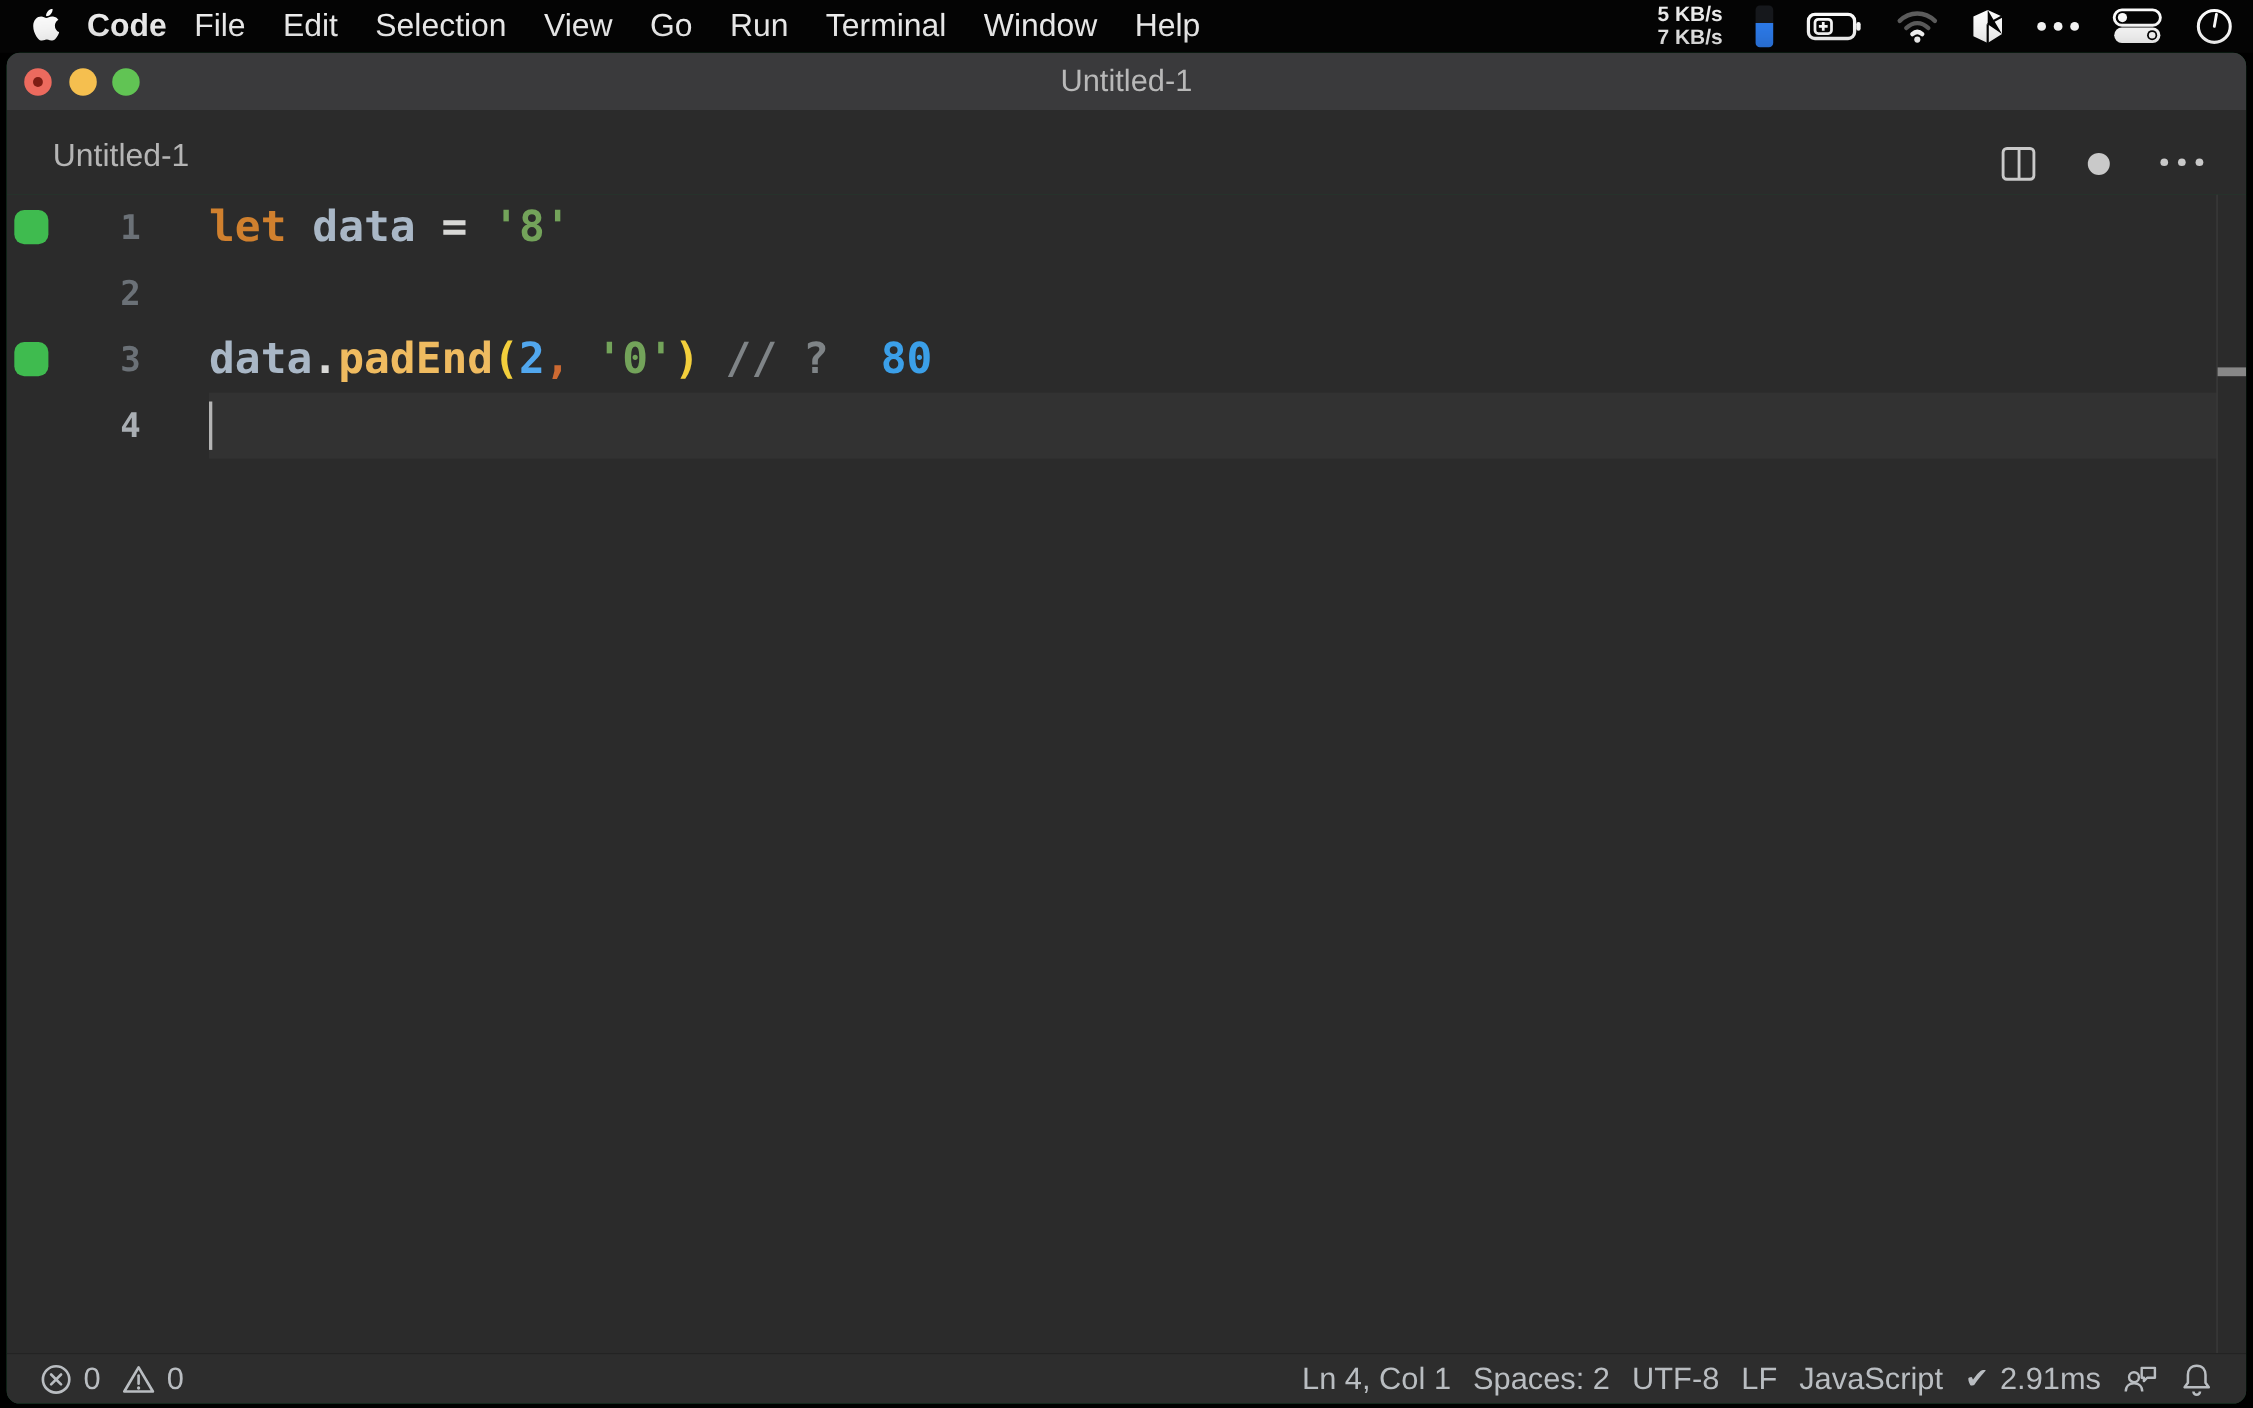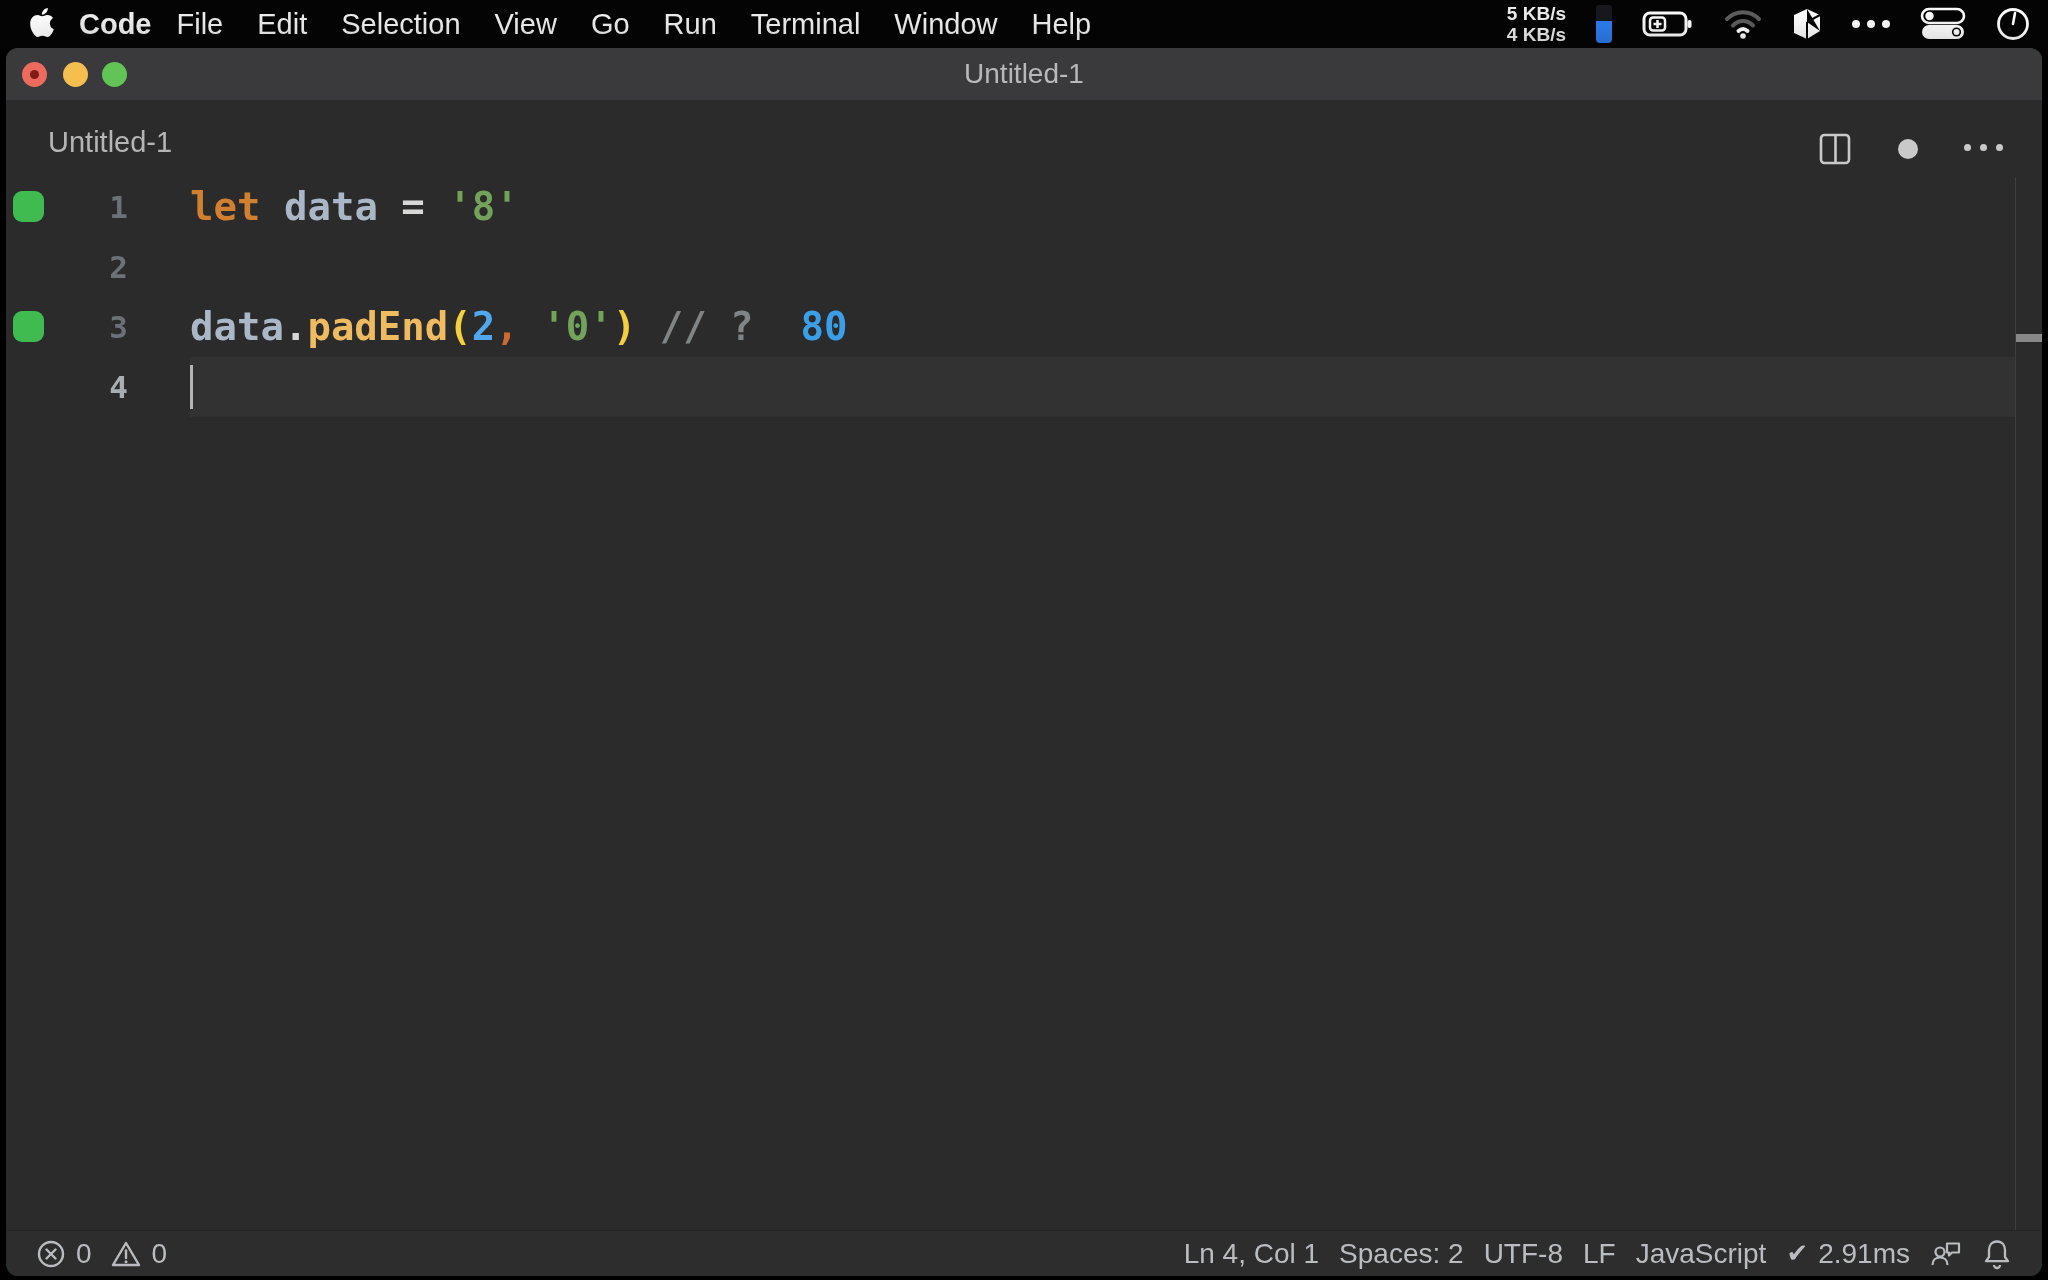--- a/index.html
+++ b/index.html
@@ -106,21 +106,21 @@
         <span class="menu-item">Run</span>
         <span class="menu-item">Terminal</span>
         <span class="menu-item">Window</span>
         <span class="menu-item">Help</span>
       </span>
   </div>
 
   <div class="menubar-right">
     <span class="net-speed">
       <span>5 KB/s</span><br>
-      <span>4 KB/s</span>
+      <span>7 KB/s</span>
     </span>
     <span style="width:16px;height:38px;border-radius:4px;background:linear-gradient(#17191d 0 42%, #2e7ef0 42% 100%);display:block;"></span>
     <svg class="mb-icon" width="52" height="30" viewBox="0 0 52 30">
       <rect x="2" y="4" width="42" height="22" rx="6" fill="none" stroke="#fff" stroke-width="3"></rect>
       <rect x="45.5" y="11" width="4" height="8" rx="2" fill="#fff"></rect>
       <rect x="8" y="8.5" width="15" height="13" rx="3" fill="none" stroke="#fff" stroke-width="2.5"></rect>
       <path d="M15.5 11 v8 M11.5 15 h8" stroke="#fff" stroke-width="2.5"></path>
     </svg>
     <svg class="mb-icon" width="38" height="30" viewBox="0 0 38 30">
       <path d="M3 10 C 12 1, 26 1, 35 10" fill="none" stroke="#5e5e5e" stroke-width="4" stroke-linecap="round"></path>

